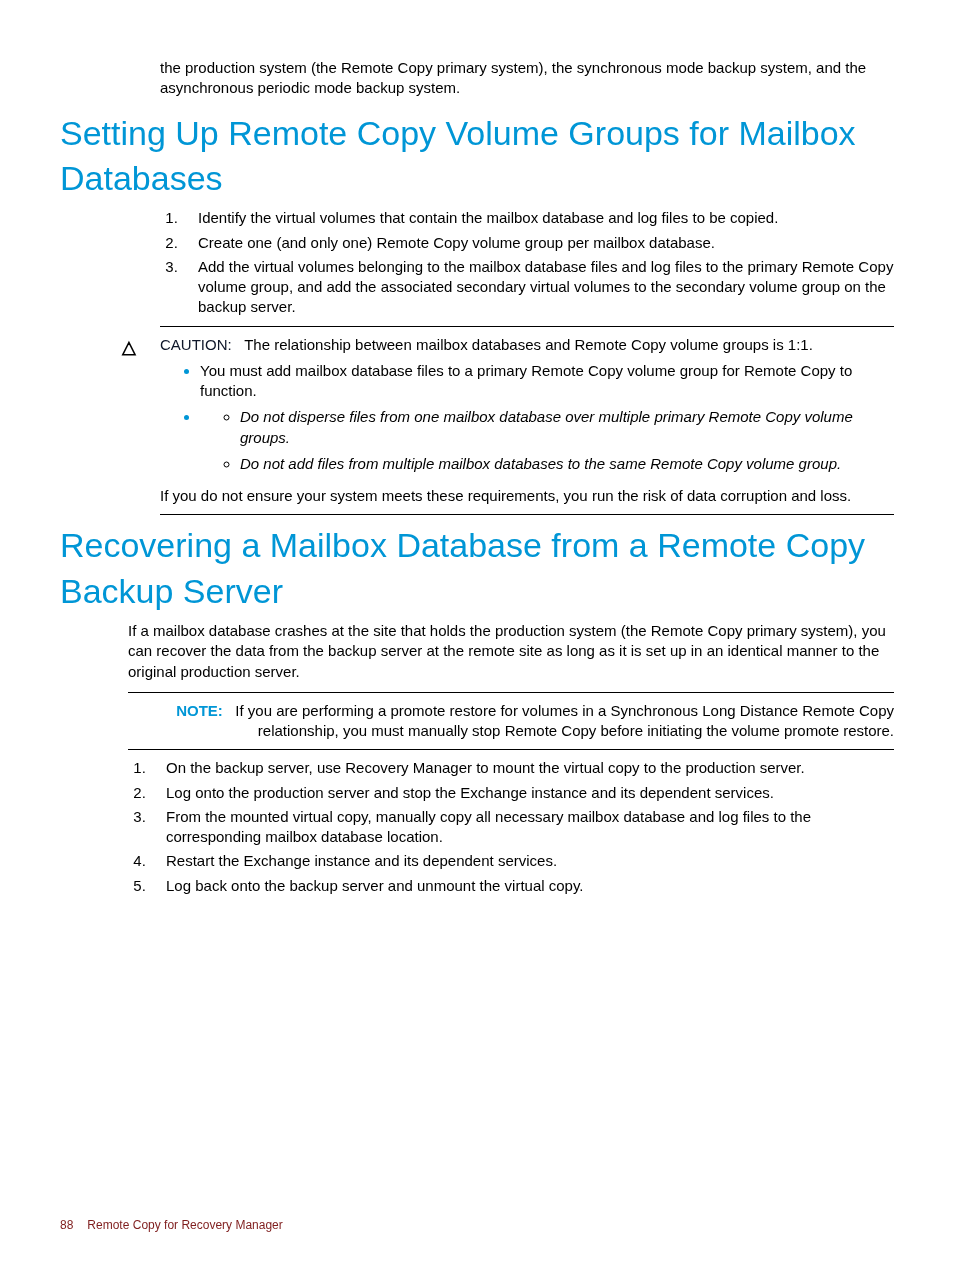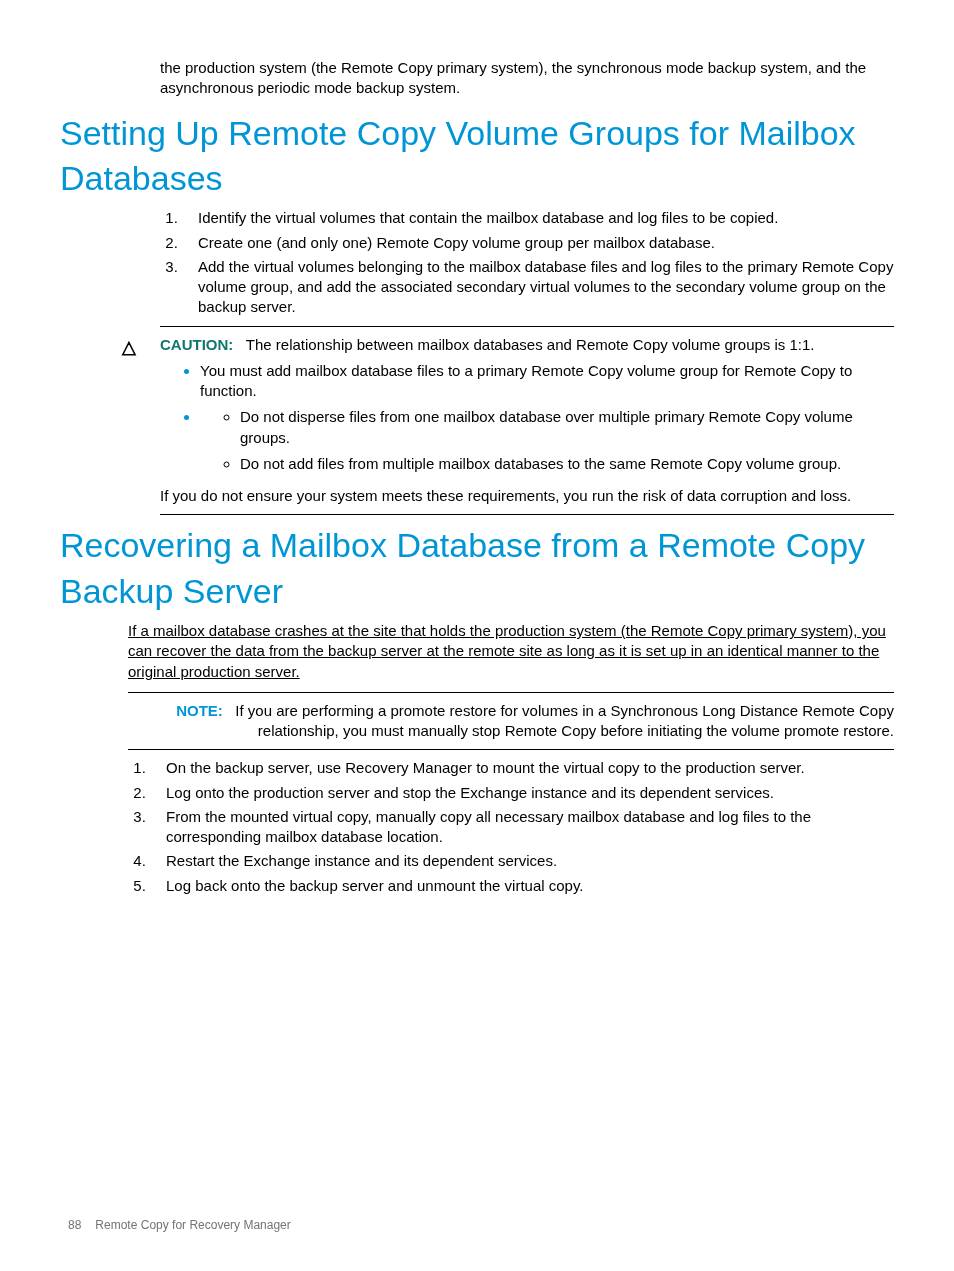--- a/index.html
+++ b/index.html
@@ -43,48 +43,48 @@
     position: relative;
   }
   .caution-icon {
     position: absolute;
     left: -38px;
     top: 8px;
     font-size: 18px;
     font-weight: bold;
   }
   .caution-label {
-    font-weight: bold;
-    color: #0f766e;
+    font-weight: normal;
+    color: #0f172a;
   }
   .caution-block ul {
     list-style: disc;
     margin: 6px 0 6px 0;
     padding-left: 40px;
   }
   .caution-block ul > li {
     margin-bottom: 6px;
   }
   .caution-block ul > li::marker {
     color: #0096d6;
   }
   .caution-block ul ul {
     list-style: circle;
     padding-left: 40px;
     margin-top: 6px;
+    font-style: italic;
   }
   .caution-block ul ul > li::marker {
     color: #000;
   }
   .caution-trailing {
     margin-top: 12px;
   }
   .body-para {
     margin: 6px 0 10px 68px;
-    text-decoration: underline;
   }
   .note-block {
     margin: 10px 0 8px 68px;
     border-top: 1px solid #000;
     border-bottom: 1px solid #000;
     padding: 8px 0 8px 0;
     text-align: right;
   }
   .note-label {
     font-weight: bold;
@@ -96,22 +96,21 @@
   }
   ol.numbered2 > li {
     padding-left: 16px;
     margin-bottom: 4px;
   }
   .footer {
     position: absolute;
     bottom: 38px;
     left: 60px;
     font-size: 12px;
-    color: #737373;
-    margin-left: 8px;
+    color: #7f1d1d;
   }
   .footer .page-num {
     margin-right: 14px;
   }
 </style>
 </head>
 <body>
 
 <div class="page">
 

